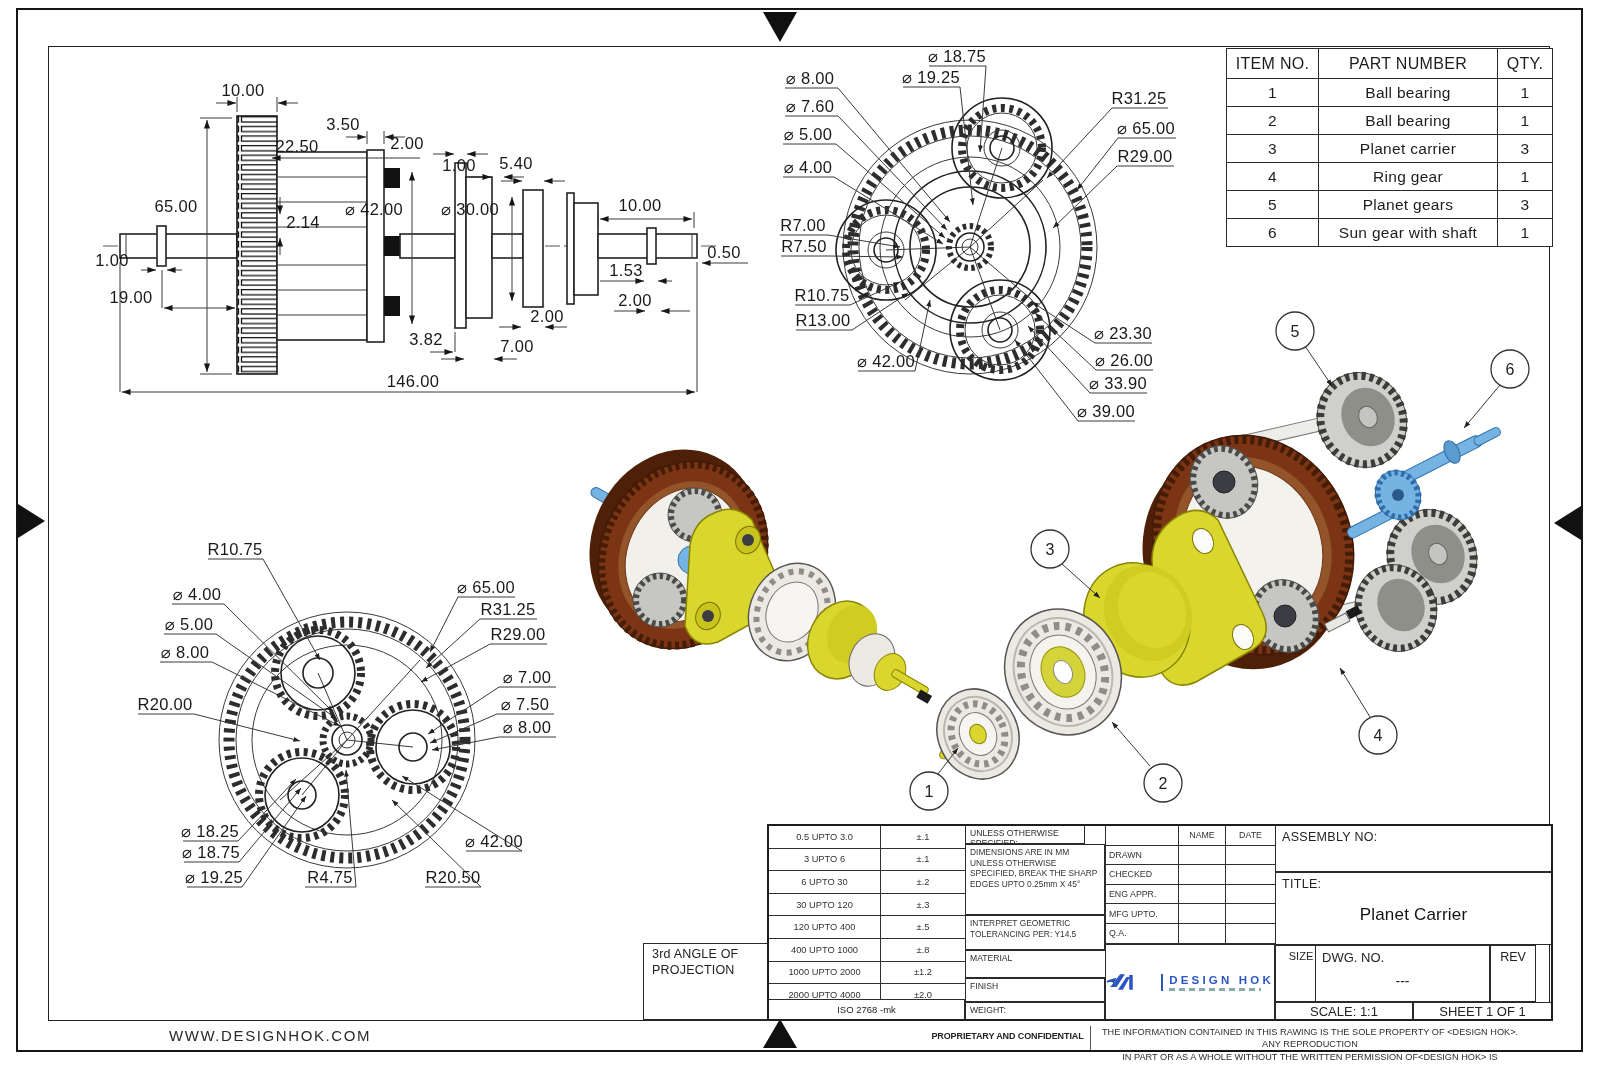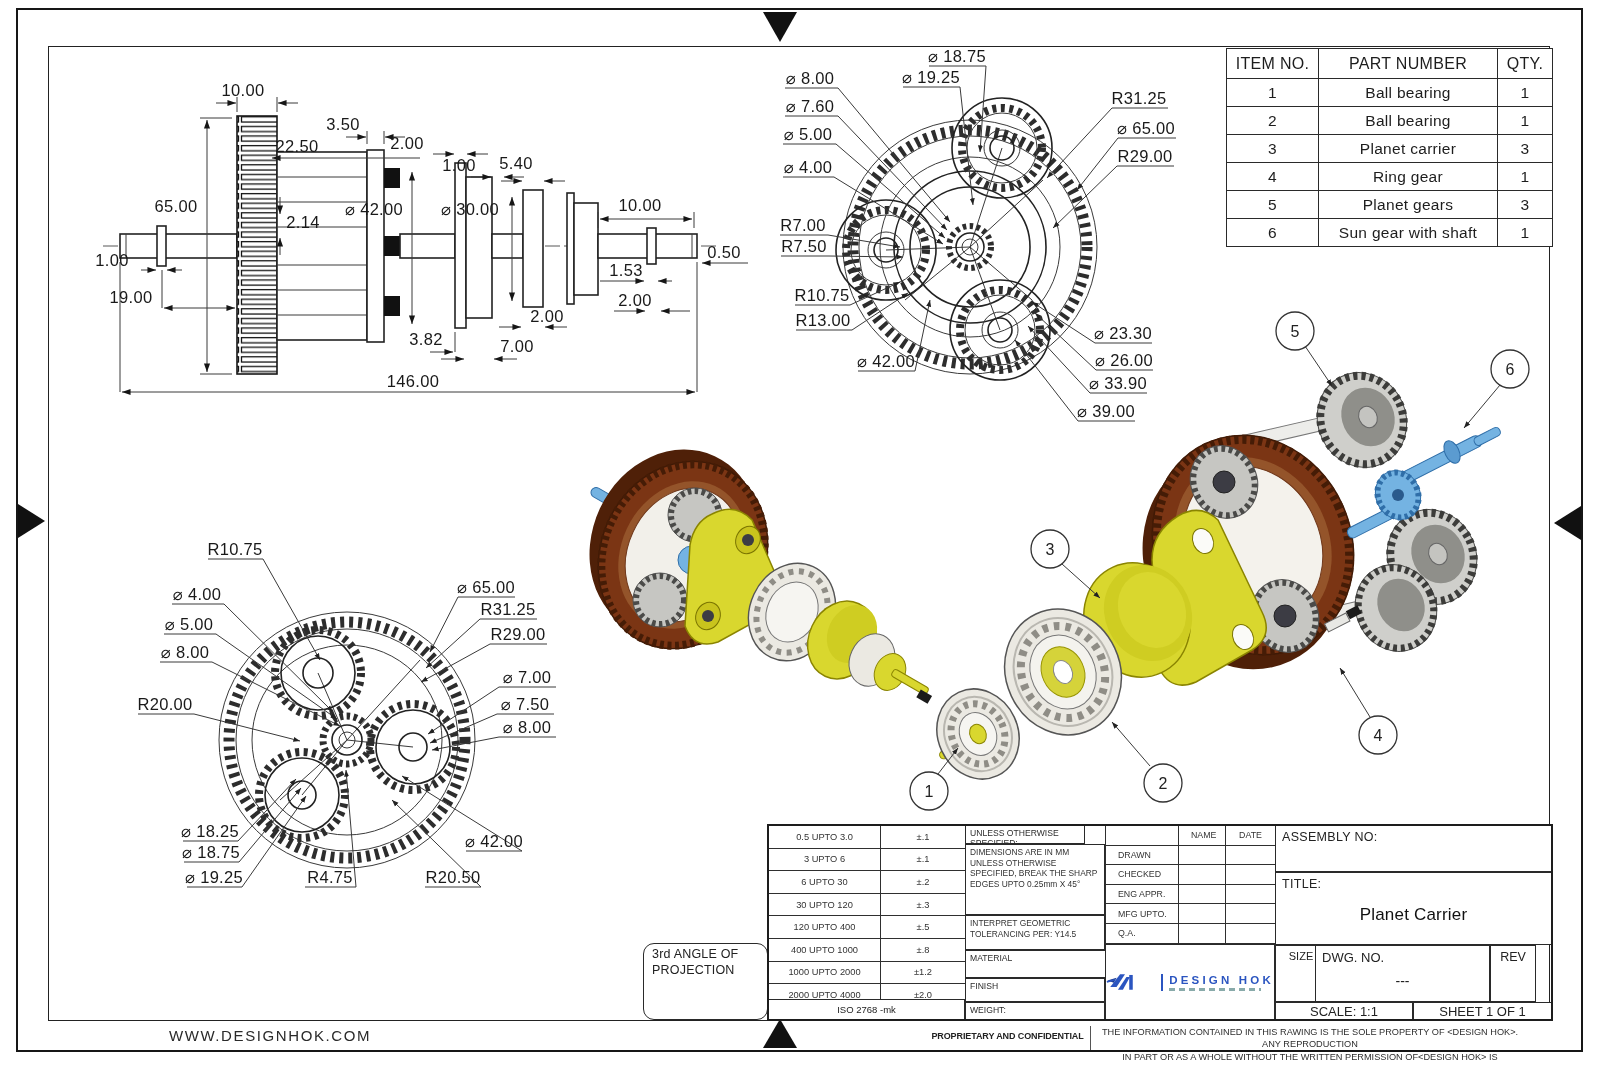--- a/index.html
+++ b/index.html
@@ -16,21 +16,21 @@
     font-size:15.5px;letter-spacing:.3px;color:#1d1d1d;overflow:hidden;white-space:nowrap;}
   table.parts th{height:27px;font-size:16px;}
   table.parts td{height:25px;}
 
   
   .tb{border:1.2px solid #2a2a2a;box-sizing:border-box;background:#fff;font-size:8.6px;color:#222;}
   .tb-outline{border:2px solid #1d1d1d;box-sizing:border-box;z-index:3;pointer-events:none;background:transparent;}
   table.tol{border-collapse:collapse;table-layout:fixed;background:#fff;}
   table.tol td{border:1.1px solid #2f2f2f;font-size:9.3px;text-align:center;color:#333;height:19.6px;white-space:nowrap;}
   table.appr{border-collapse:collapse;table-layout:fixed;background:#fff;}
-  table.appr td{border:1.1px solid #2f2f2f;font-size:8.8px;color:#333;height:18.6px;padding:0 12px;white-space:nowrap;}
+  table.appr td{border:1.1px solid #2f2f2f;font-size:8.8px;color:#333;height:18.6px;padding:0 3px;white-space:nowrap;}
   .cell-label{font-size:8.6px;color:#2c2c2c;padding:2px 0 0 4px;}
   .big-label{font-size:12.5px;letter-spacing:.3px;}
   .note-text{font-size:8.4px;line-height:1.25;color:#333;padding:2px 3px 0 4px;}
   .drawing-title{font-size:17px;color:#111;text-align:center;letter-spacing:.2px;}
   .center-txt{display:flex;align-items:center;justify-content:center;}
   .logo-text{color:#2b55c0;font-weight:700;font-size:11.5px;letter-spacing:3.2px;white-space:nowrap;}
   .tagline{height:3px;width:92px;margin-top:2px;background:repeating-linear-gradient(90deg,#8aa 0 6px,transparent 6px 10px);}
   .proj-text{font-size:12.5px;line-height:1.25;color:#222;letter-spacing:.2px;}
 
   .website{font-size:15px;letter-spacing:1.6px;color:#2a2a2a;}
@@ -484,21 +484,21 @@
   <tr>
     <td>6</td>
     <td>Sun gear with shaft</td>
     <td>1</td>
   </tr>
 </tbody>
   </table>
 
 <div class="abs overlay">
 
-  <div class="abs tb" style="left:643px;top:943px;width:125px;height:77px;border-radius:11px;">
+  <div class="abs tb" style="left:643px;top:943px;width:125px;height:77px;">
     <div class="proj-text" style="padding:3px 0 0 8px;">
       <span>3rd ANGLE OF</span><br>
       <span>PROJECTION</span>
     </div>
   </div>
 
   <table class="abs tol" style="left:768px;top:825px;width:197px;">
     <colgroup>
         <col style="width:112px">
         <col style="width:85px">

